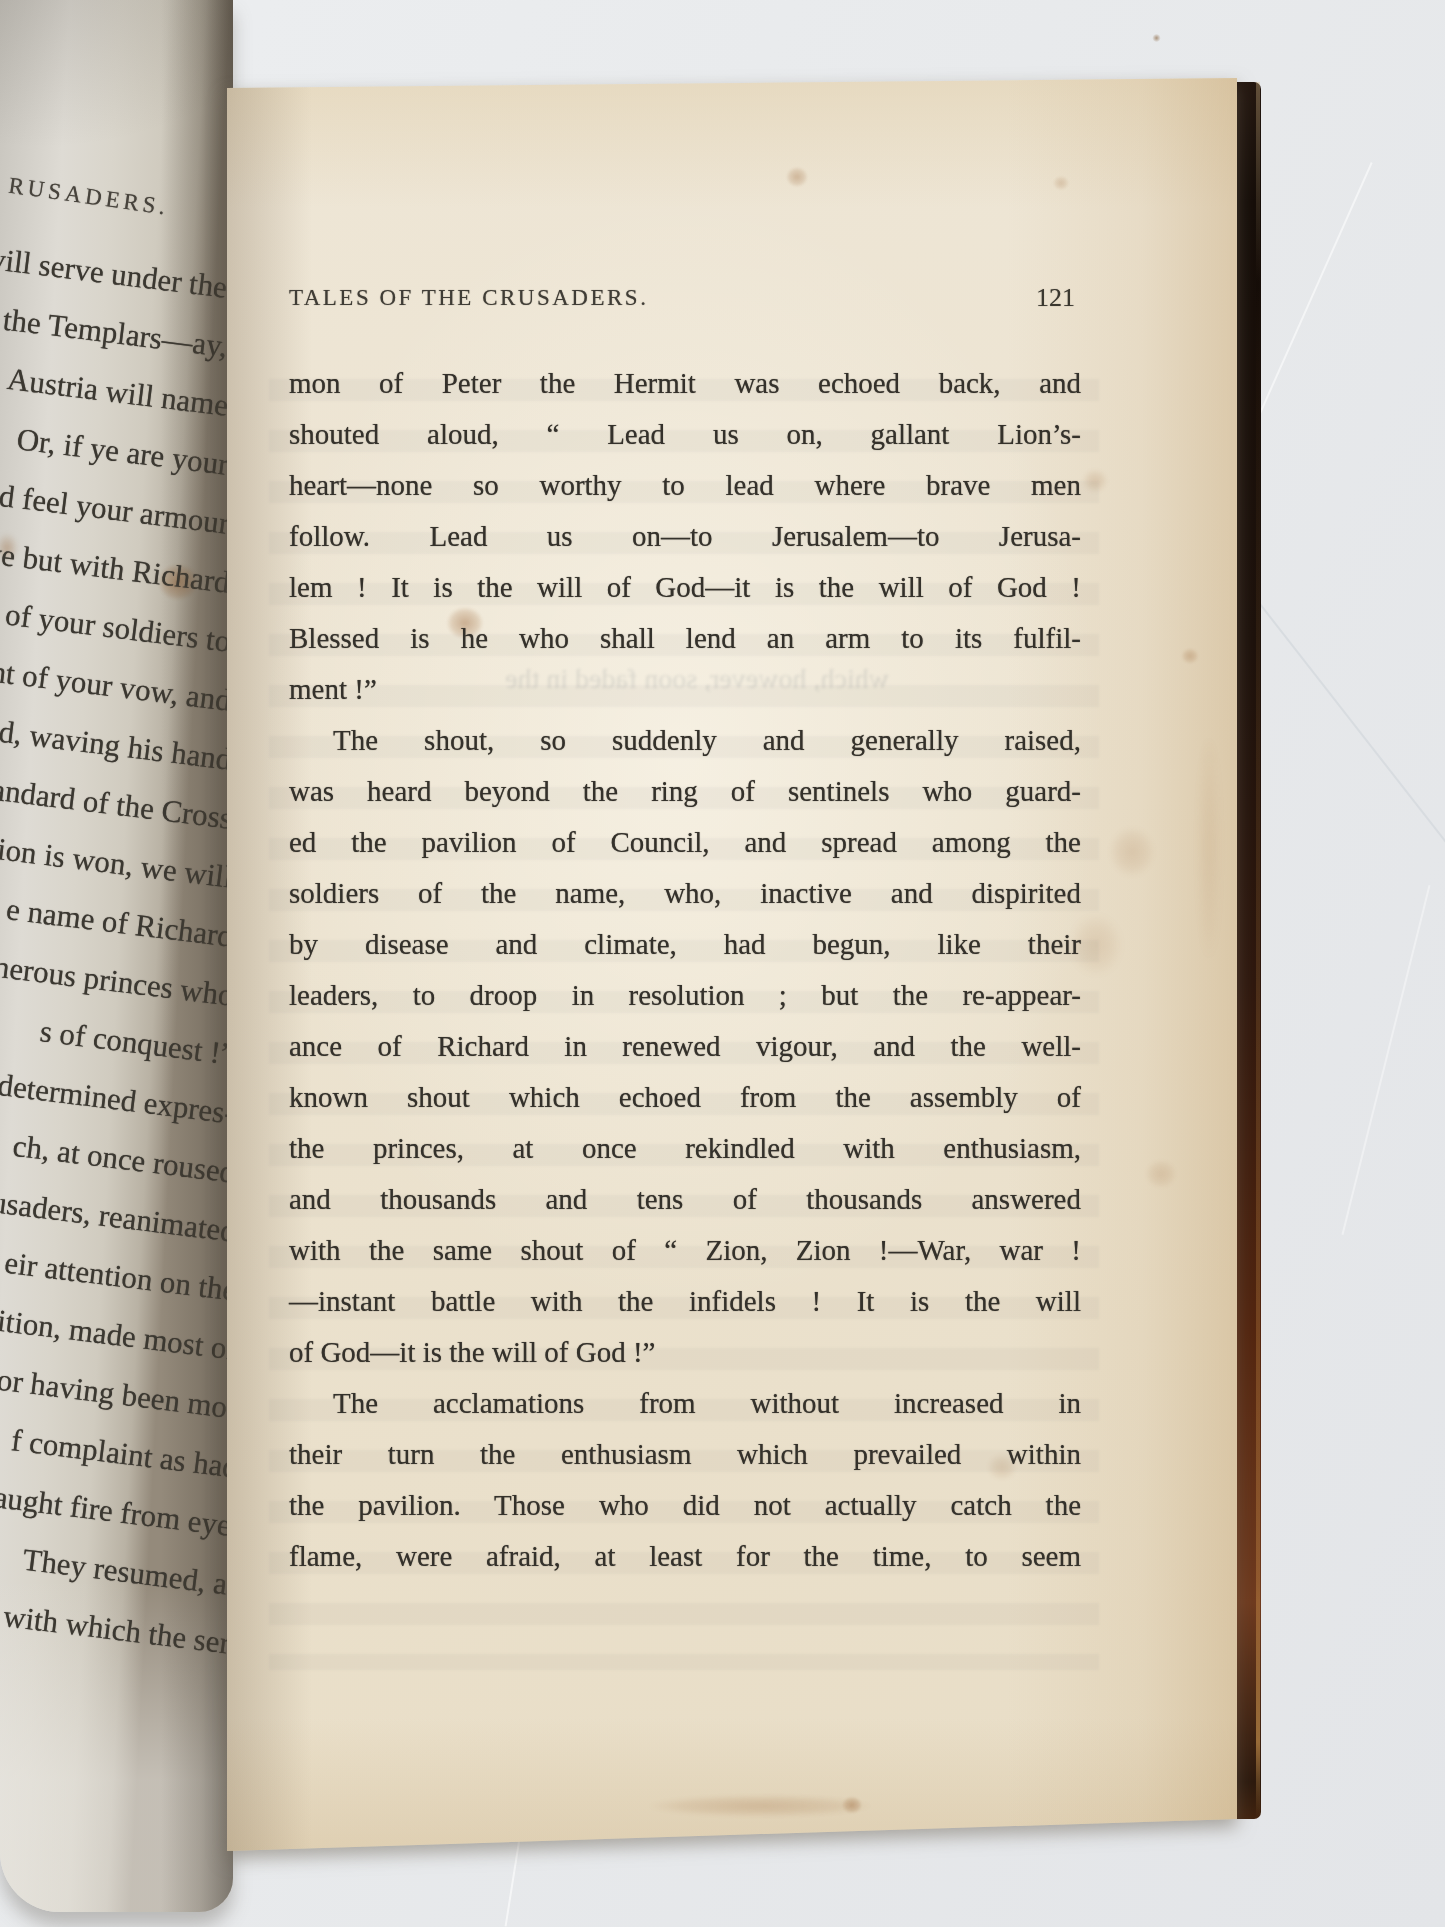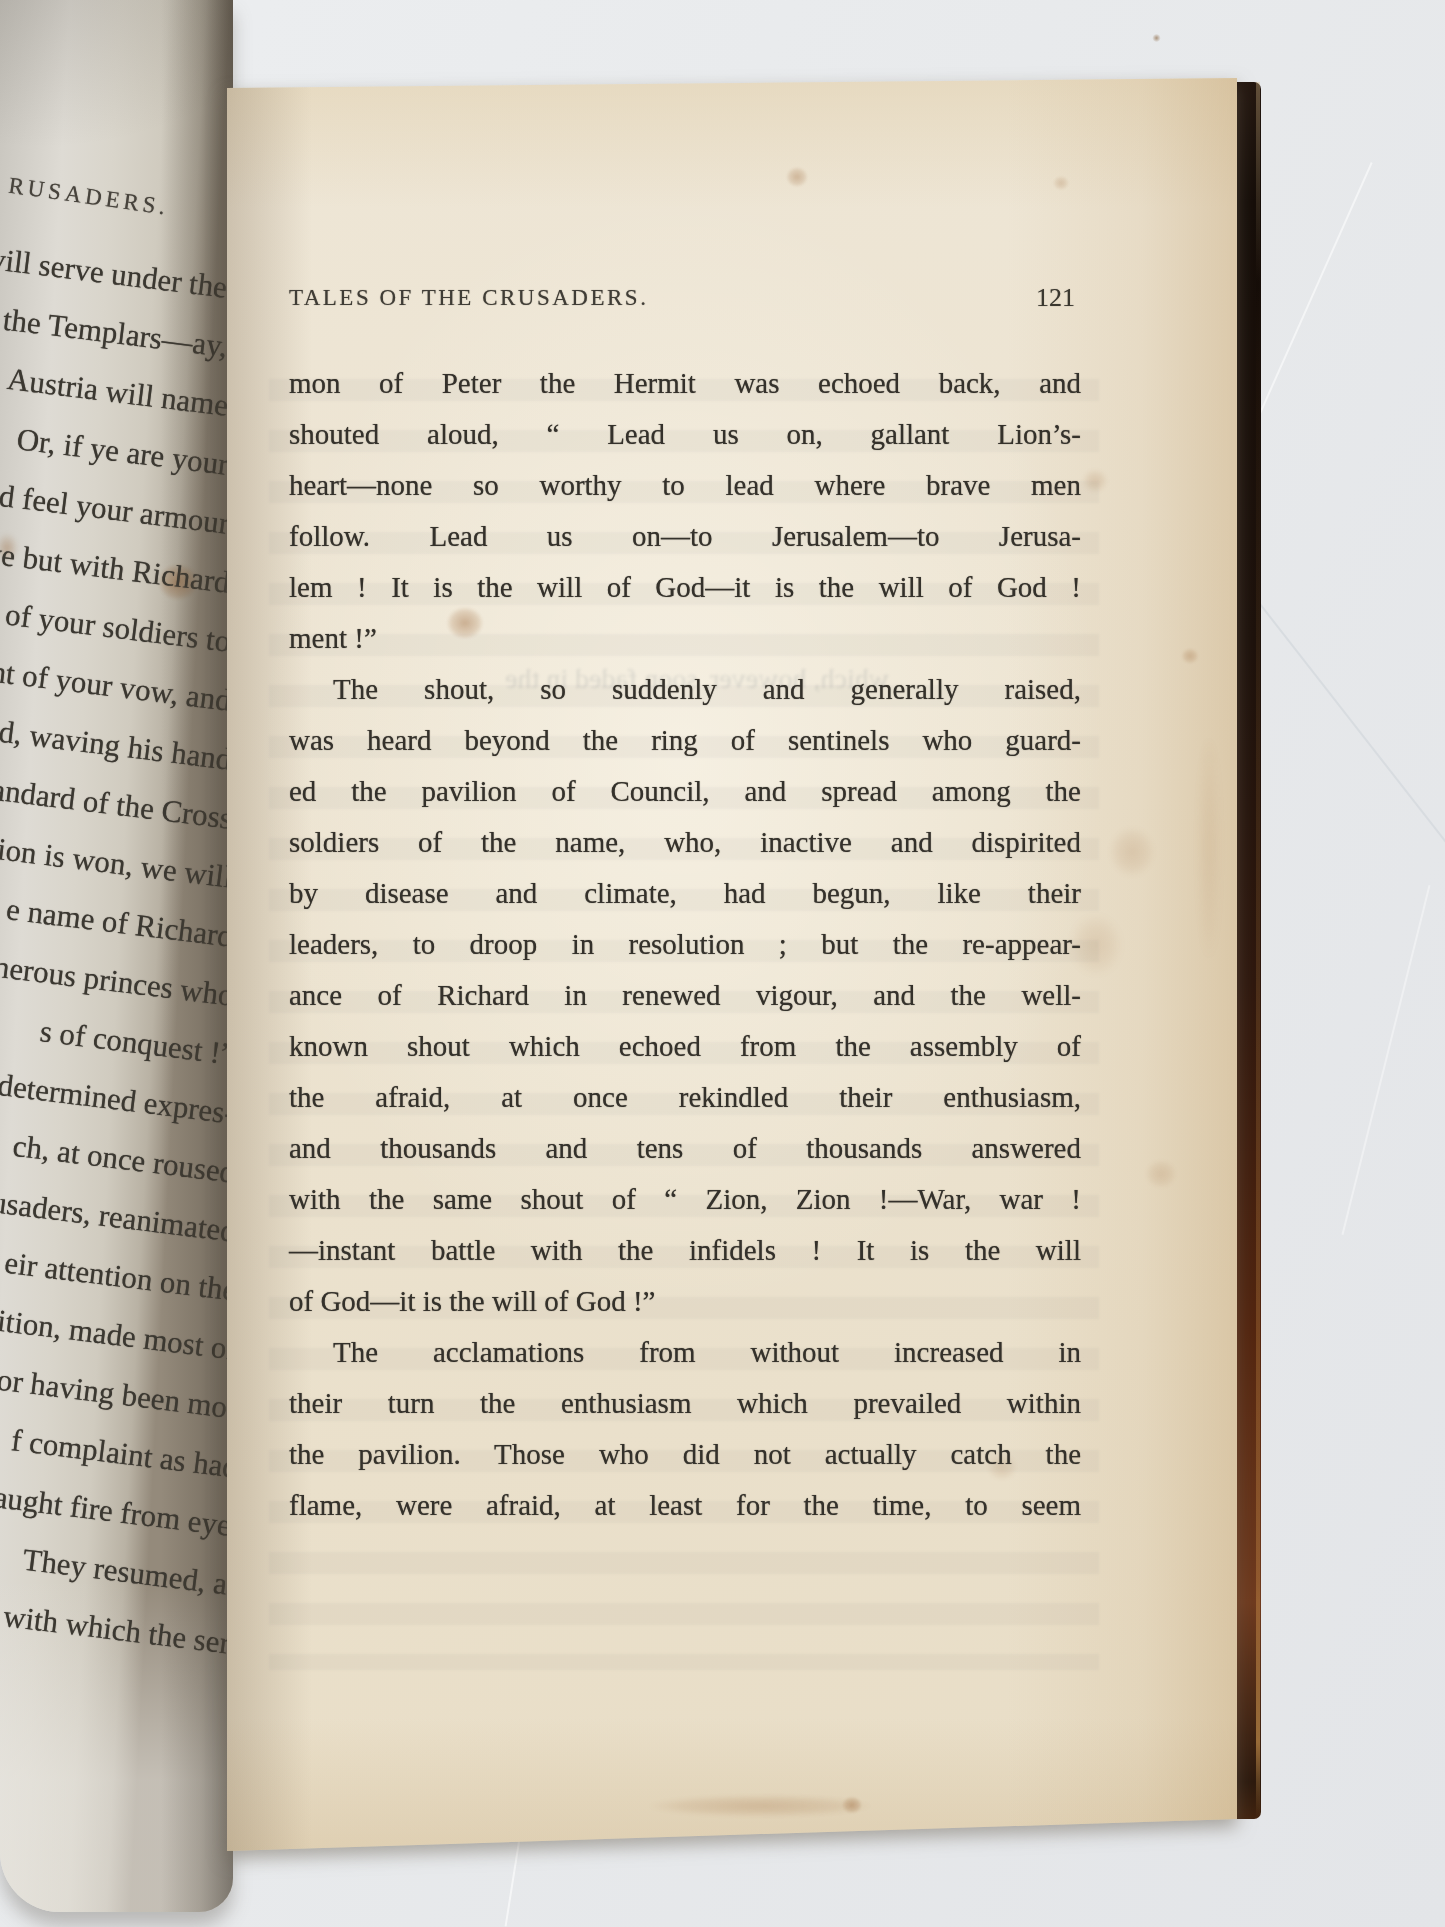--- a/index.html
+++ b/index.html
@@ -181,30 +181,31 @@
         </div>
 
         <div class="bleed">which, however, soon faded in the</div>
 
         <div class="rp-body" id="paragraphs">
             <div class="bline">mon of Peter the Hermit was echoed back, and</div>
             <div class="bline">shouted aloud, “ Lead us on, gallant Lion’s-</div>
             <div class="bline">heart—none so worthy to lead where brave men</div>
             <div class="bline">follow.  Lead us on—to Jerusalem—to Jerusa-</div>
             <div class="bline">lem !  It is the will of God—it is the will of God !</div>
+            <div class="bline">Blessed is he who shall lend an arm to its fulfil-</div>
             <div class="bline lastline">ment !”</div>
             <div class="bline indent">The shout, so suddenly and generally raised,</div>
             <div class="bline">was heard beyond the ring of sentinels who guard-</div>
             <div class="bline">ed the pavilion of Council, and spread among the</div>
             <div class="bline">soldiers of the name, who, inactive and dispirited</div>
             <div class="bline">by disease and climate, had begun, like their</div>
             <div class="bline">leaders, to droop in resolution ; but the re-appear-</div>
             <div class="bline">ance of Richard in renewed vigour, and the well-</div>
             <div class="bline">known shout which echoed from the assembly of</div>
-            <div class="bline">the afraid, at once rekindled their enthusiasm,</div>
+            <div class="bline">the princes, at once rekindled with enthusiasm,</div>
             <div class="bline">and thousands and tens of thousands answered</div>
             <div class="bline">with the same shout of “ Zion, Zion !—War, war !</div>
             <div class="bline">—instant battle with the infidels !  It is the will</div>
             <div class="bline lastline">of God—it is the will of God !”</div>
             <div class="bline indent">The acclamations from without increased in</div>
             <div class="bline">their turn the enthusiasm which prevailed within</div>
             <div class="bline">the pavilion.  Those who did not actually catch the</div>
             <div class="bline">flame, were afraid, at least for the time, to seem</div>
           </div>
       </div>

